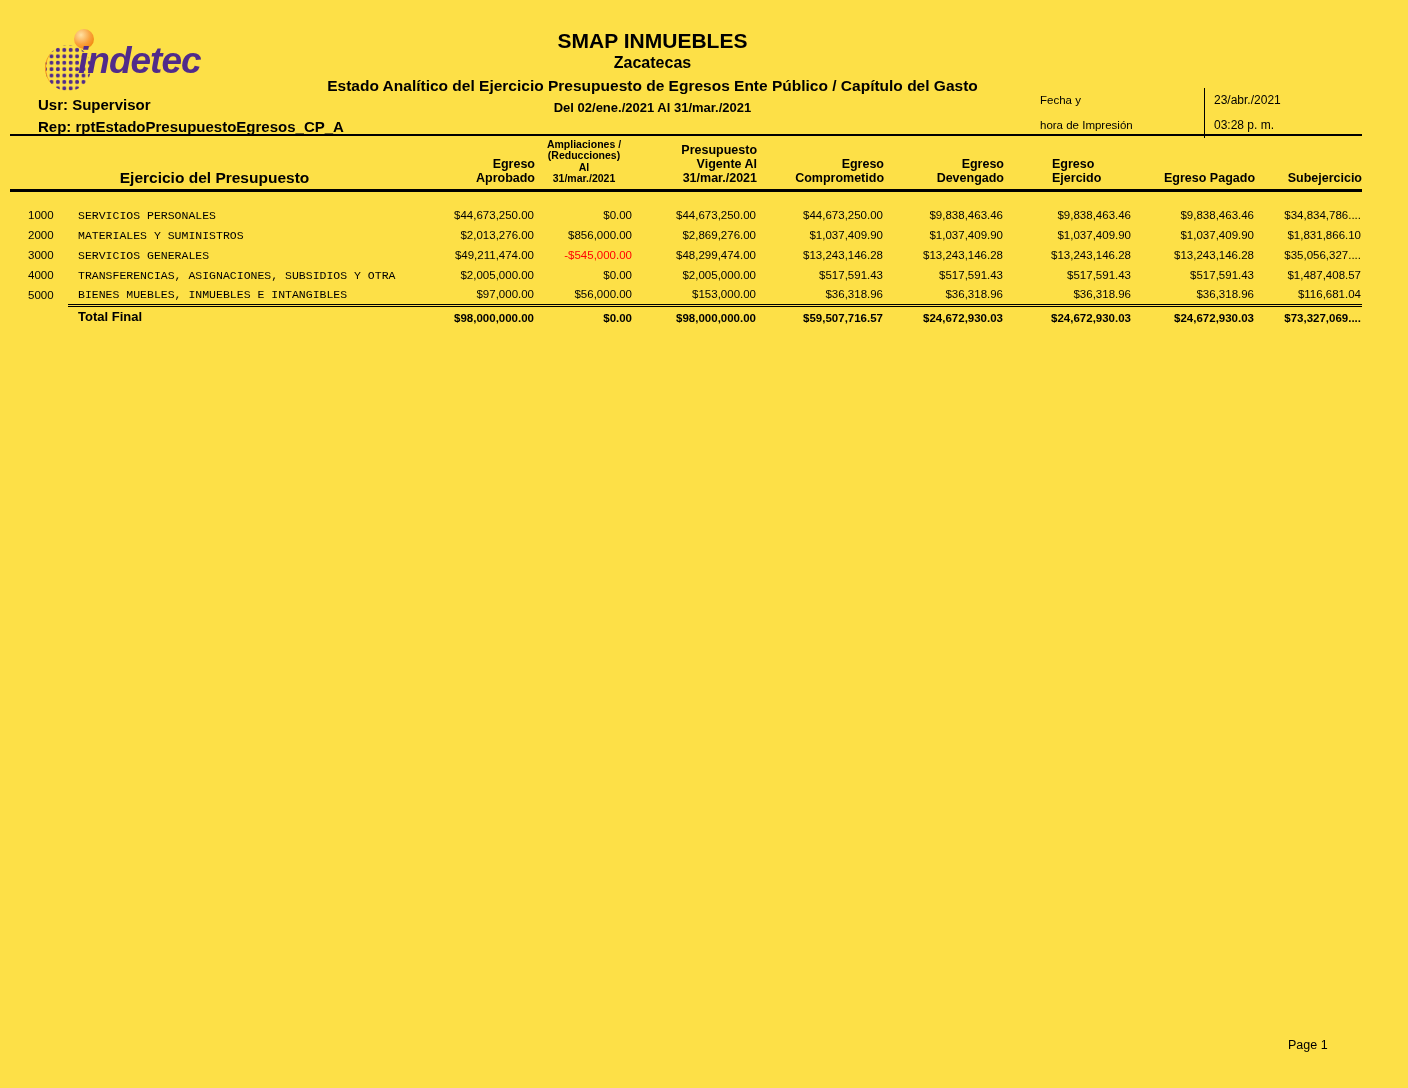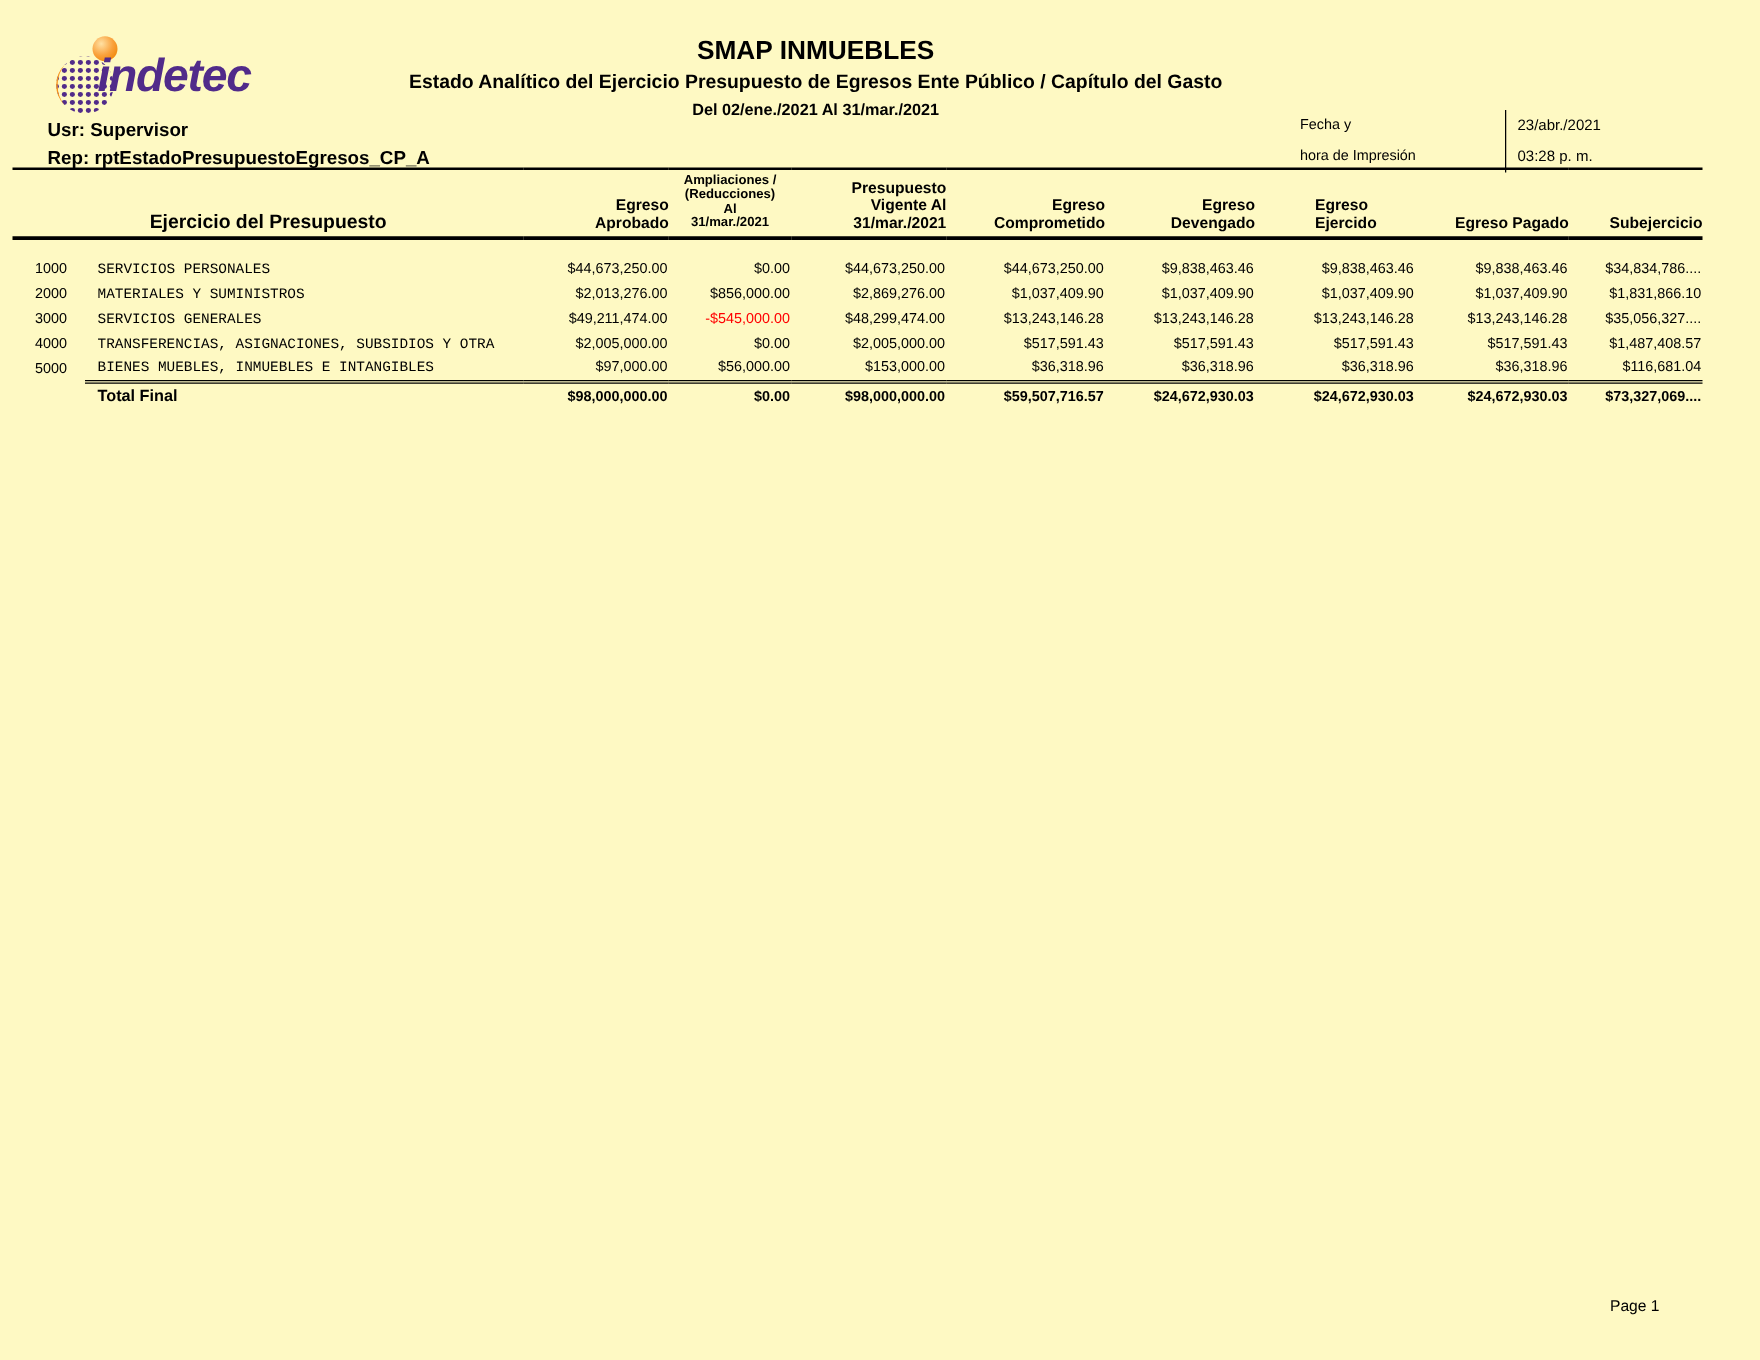--- a/index.html
+++ b/index.html
@@ -1,17 +1,17 @@
 <!DOCTYPE html>
 <html><head>
 <meta charset="utf-8">
 <style>
   * { box-sizing: border-box; }
   body { margin: 0; background: #e5e5e5; font-family: "Liberation Sans", sans-serif; color: #000; }
-  .page { position: relative; width: 1408px; height: 1088px; background: #fef9c3; overflow: hidden; }
+  .page { position: relative; width: 1408px; height: 1088px; background: #fde047; overflow: hidden; }
 
   
   .logo { position: absolute; left: 36px; top: 28px; width: 200px; height: 66px; }
   .logo-word {
     position: absolute; left: 42px; top: 14px;
     font-size: 37px; font-weight: bold; font-style: italic;
     color: #512b8a; letter-spacing: -1px; line-height: 1;
   }
   .logo-svg { position: absolute; left: 0; top: 0; }
 
@@ -82,20 +82,21 @@
       <circle cx="48" cy="11" r="10" fill="url(#ballg)"></circle>
     </svg>
     <span class="logo-word">indetec</span>
   </div>
 
   <div class="meta meta-usr">Usr: Supervisor</div>
   <div class="meta meta-rep">Rep: rptEstadoPresupuestoEgresos_CP_A</div>
 
   <div class="center-head">
     <div class="entity">SMAP INMUEBLES</div>
+    <div class="state">Zacatecas</div>
     <div class="title">Estado Analítico del Ejercicio Presupuesto de Egresos Ente Público / Capítulo del Gasto</div>
     <div class="period">Del 02/ene./2021 Al 31/mar./2021</div>
   </div>
 
   <div class="datetime">
     <div class="dt-labels">
       <div>Fecha y</div>
       <div>hora de Impresión</div>
     </div>
     <div class="dt-divider"></div>

